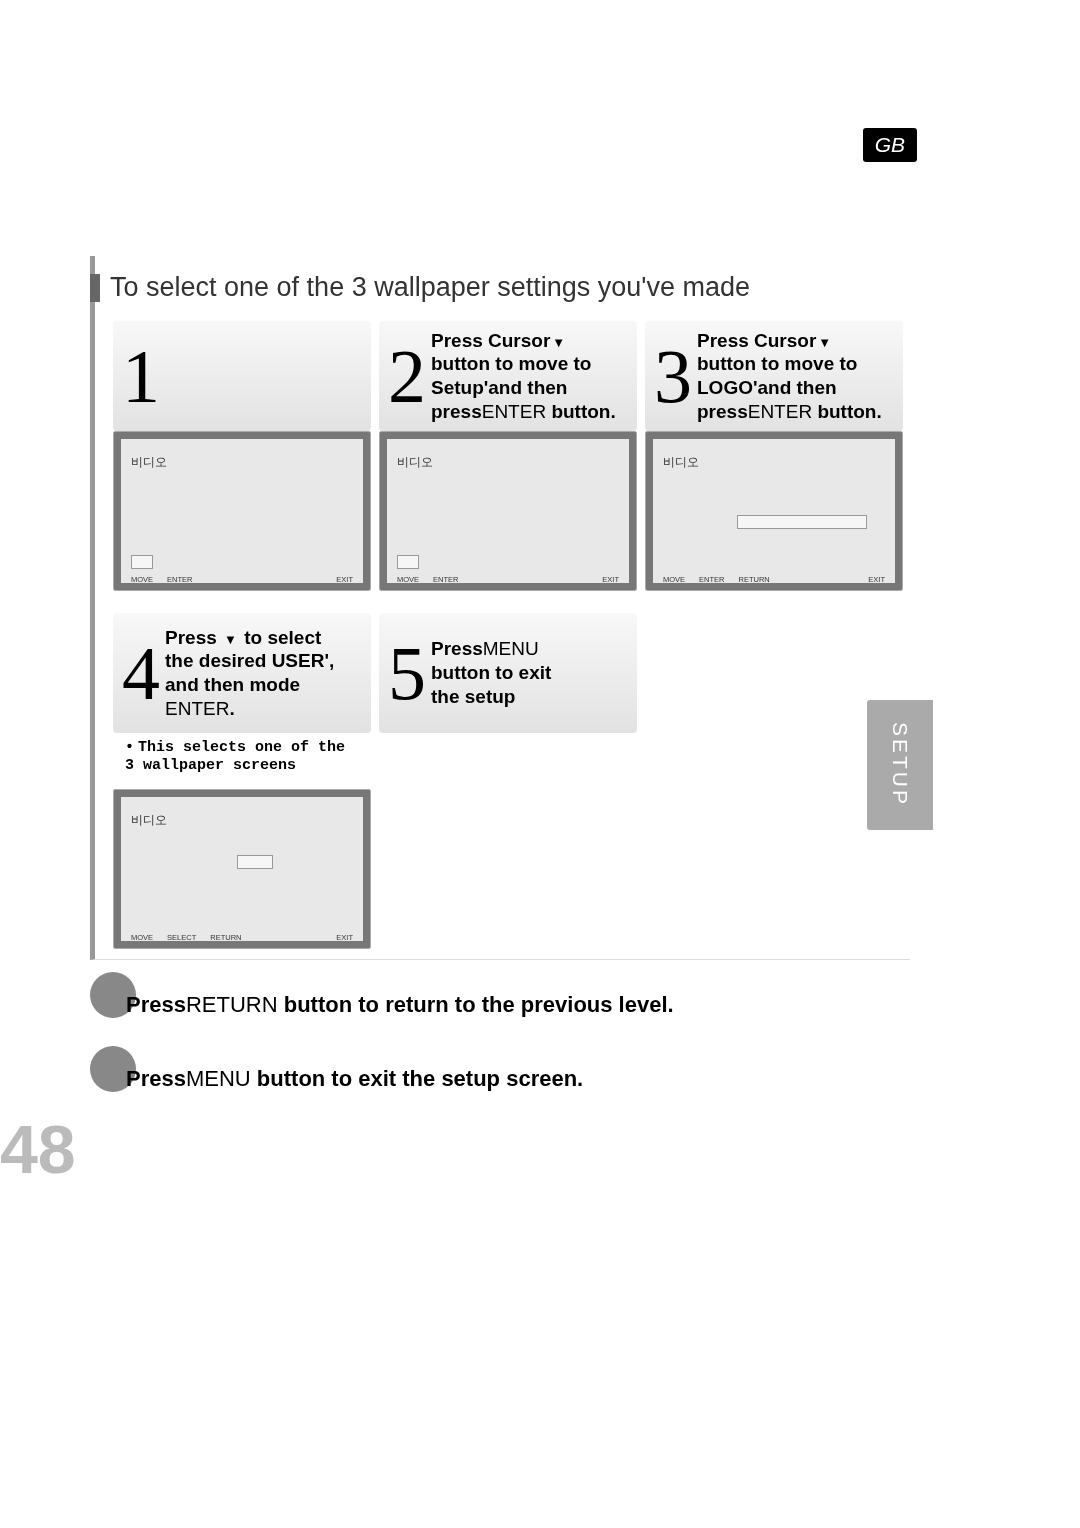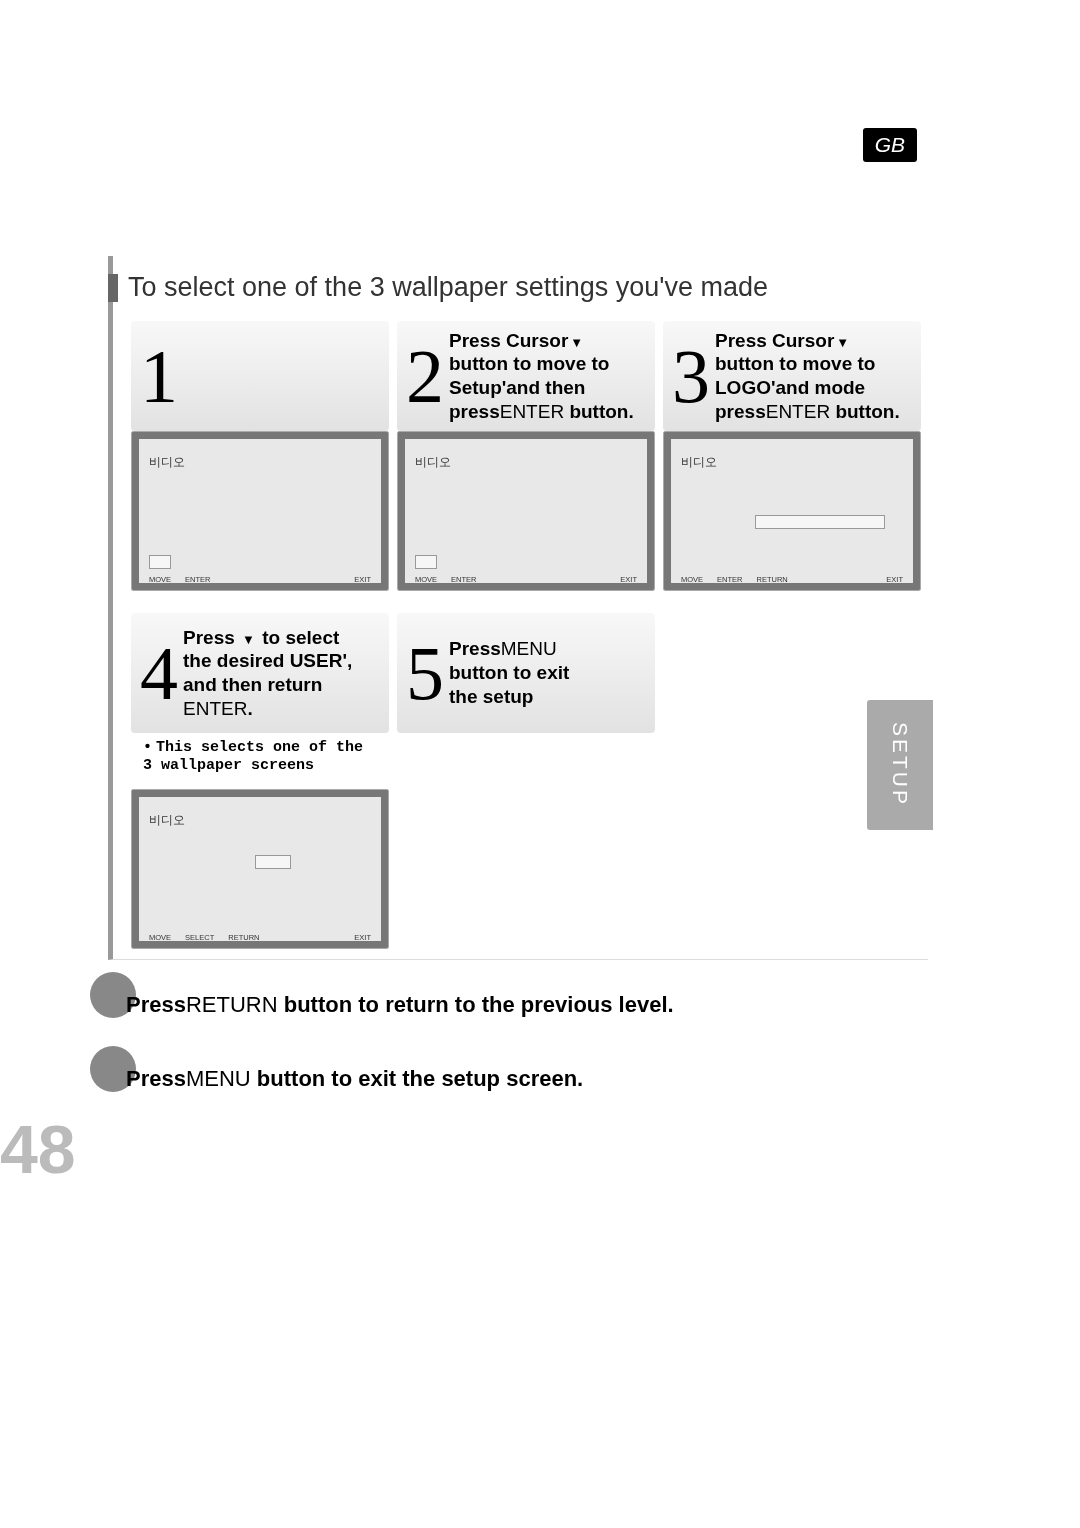--- a/index.html
+++ b/index.html
@@ -18,21 +18,21 @@
     background: #000;
     color: #fff;
     font-size: 21px;
     padding: 5px 12px;
     border-radius: 3px;
     font-style: italic;
   }
   .content-box {
     position: absolute;
     top: 256px;
-    left: 108px;
+    left: 90px;
     width: 820px;
     border-left: 5px solid #999;
     border-bottom: 1px solid #ddd;
   }
   .section-title {
     display: flex;
     align-items: center;
     gap: 10px;
     padding: 16px 0 18px 0;
     margin-left: -5px;
@@ -248,21 +248,21 @@
         </div>
       </div>
     </div>
 
     <div class="step">
       <div class="step-head">
         <div class="step-num">3</div>
         <div class="step-text">
           <span>Press Cursor</span><span class="down-tri"></span><br>
           <span>button to move to</span><br>
-          <span>LOGO'and mode</span><br>
+          <span>LOGO'and then</span><br>
           <span>press</span><span class="reg">ENTER</span><span> button.</span>
         </div>
       </div>
       <div class="screen">
         <div class="screen-inner">
           <div class="screen-kr">비디오</div>
           <div class="screen-box mid-wide"></div>
         </div>
         <div class="screen-foot">
           <div class="foot-group">
@@ -277,21 +277,21 @@
   </div>
 
   <div class="steps-row row2 row2-gap">
 
     <div class="step">
       <div class="step-head">
         <div class="step-num">4</div>
         <div class="step-text">
           <span>Press </span><span class="down-tri"></span><span> to select</span><br>
           <span>the desired USER',</span><br>
-          <span>and then return</span><br>
+          <span>and then mode</span><br>
           <span class="reg">ENTER</span><span>.</span>
         </div>
       </div>
       <div class="step-note">
         <span class="bullet">•</span><span>This selects one of the 3 wallpaper screens</span>
       </div>
       <div class="screen">
         <div class="screen-inner">
           <div class="screen-kr">비디오</div>
           <div class="screen-box mid-small"></div>

